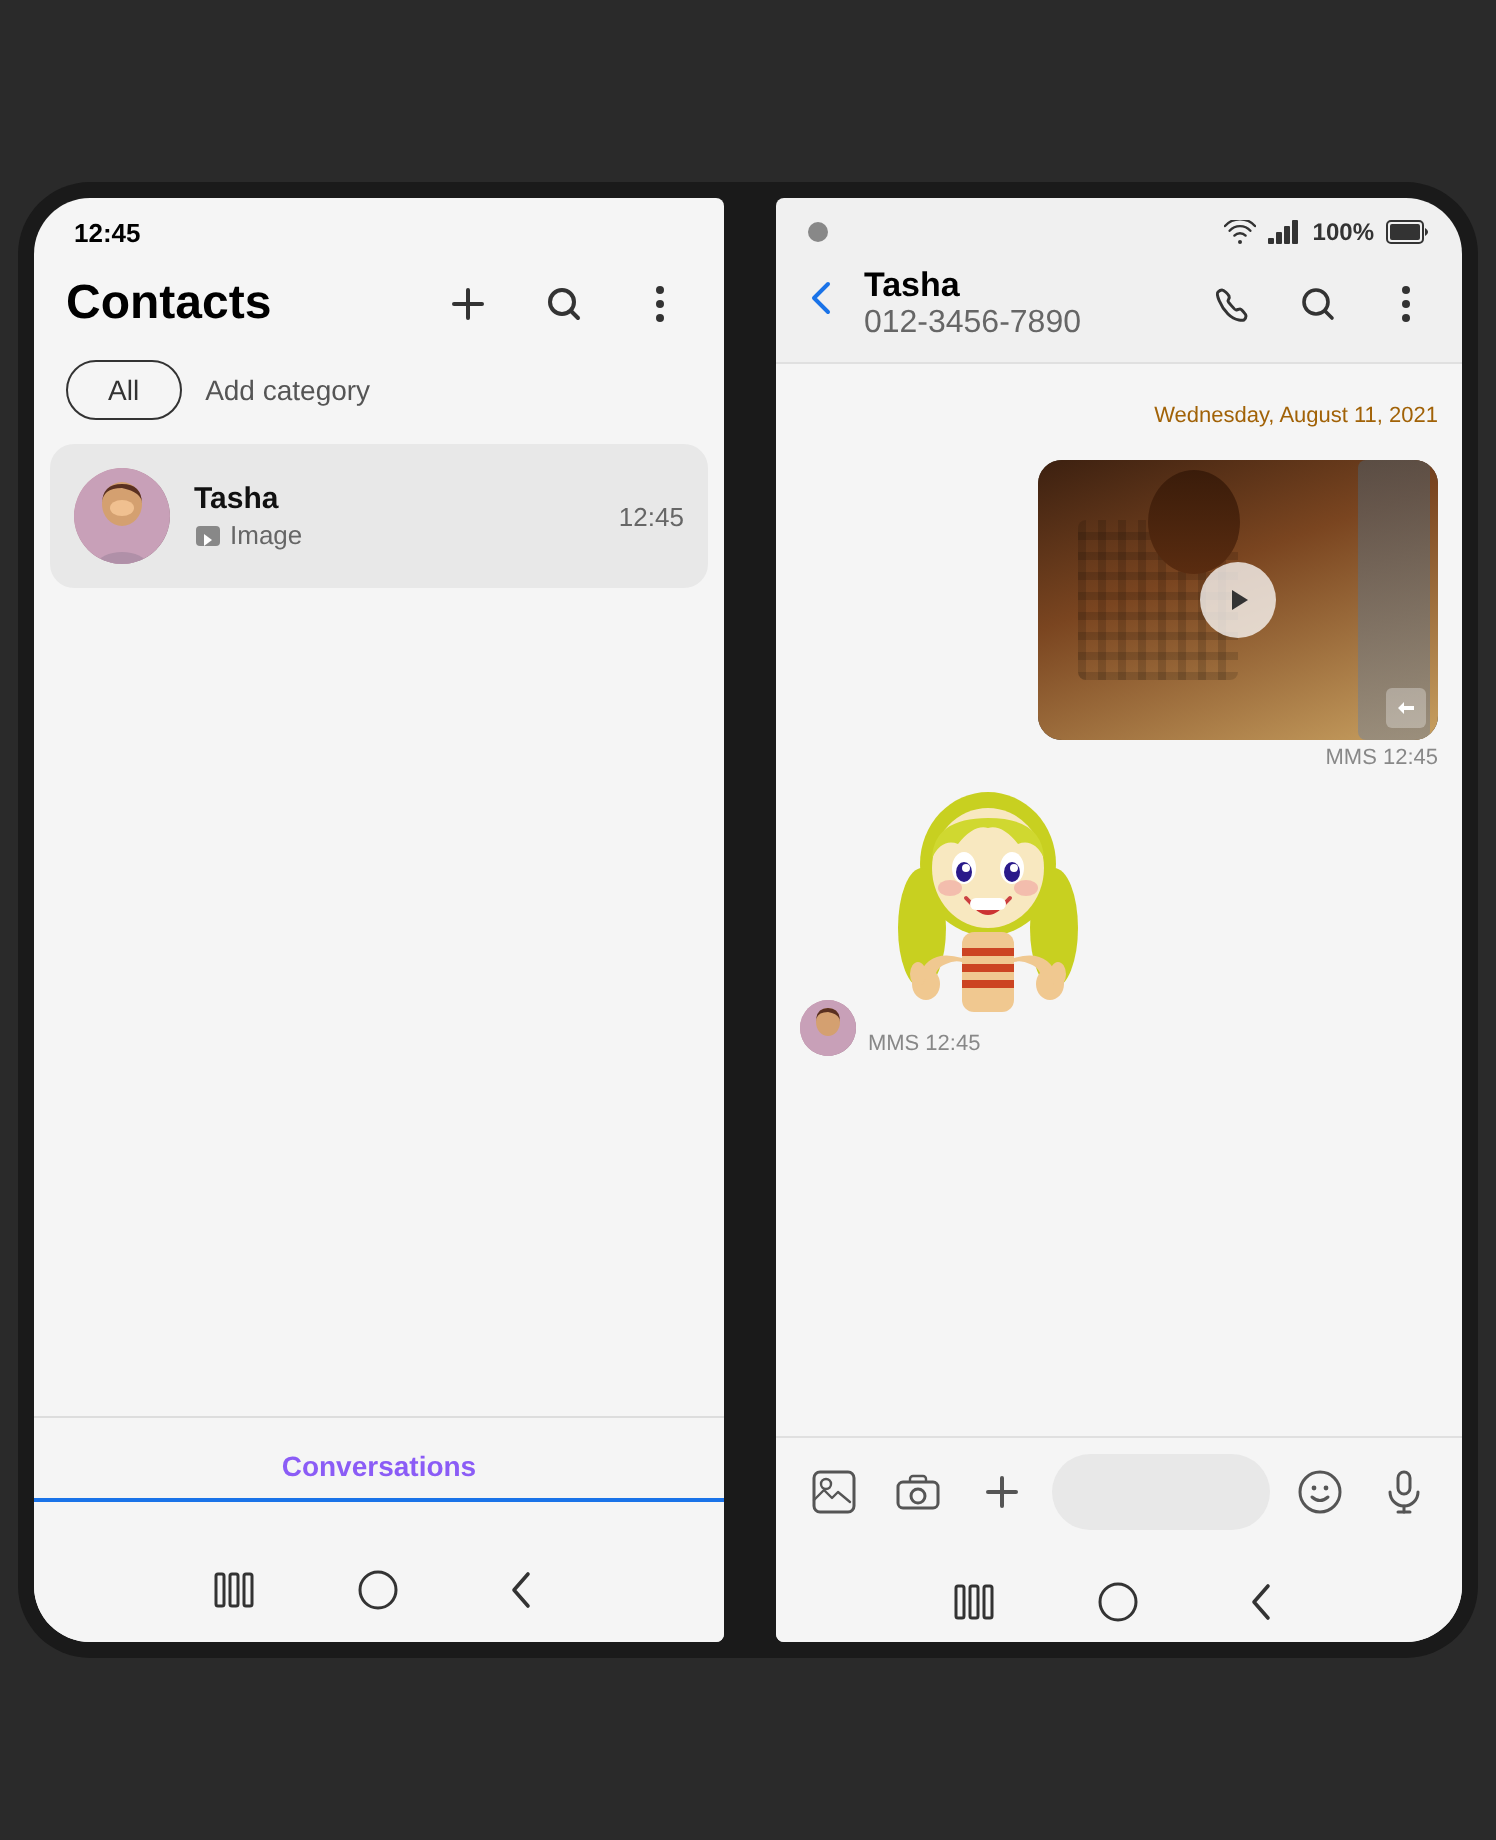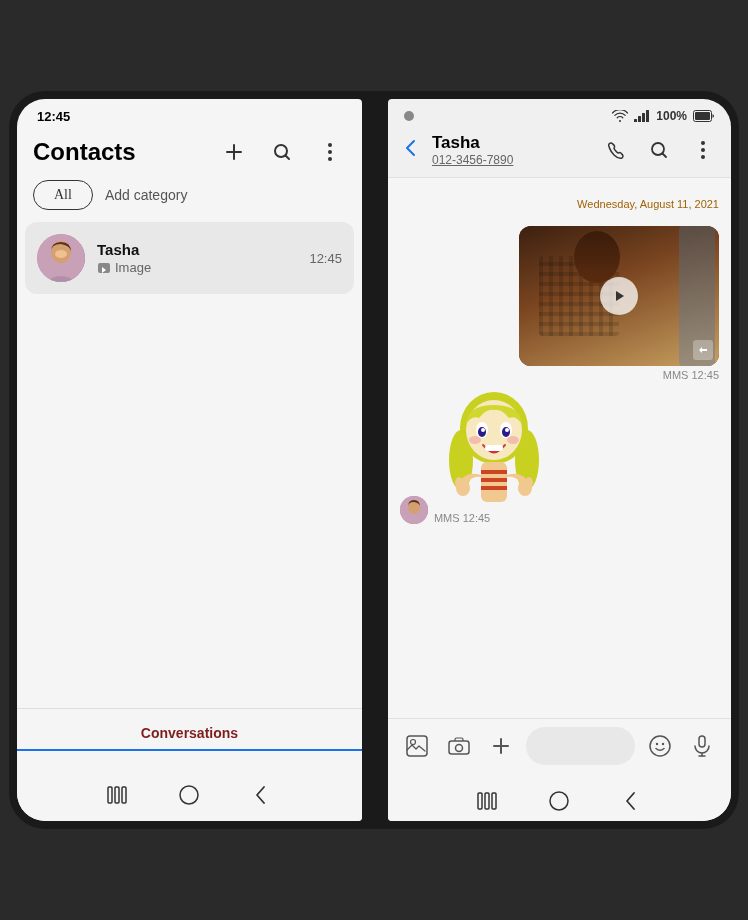--- a/index.html
+++ b/index.html
@@ -99,21 +99,20 @@
 
     .tab-all {
       border: 1.5px solid #333;
       border-radius: 20px;
       padding: 6px 20px;
       font-size: 14px;
       font-weight: 500;
       color: #333;
       background: transparent;
       cursor: pointer;
-      font-family: Liberation Serif, serif;
     }
 
     .tab-add-category {
       font-size: 14px;
       color: #555;
       cursor: pointer;
     }
 
     
     .conversation-list {
@@ -191,21 +190,21 @@
     .nav-tab {
       flex: 1;
       text-align: center;
       padding: 8px;
       cursor: pointer;
       font-size: 14px;
       color: #666;
     }
 
     .nav-tab.active {
-      color: #7f1d1d;
+      color: #8b5cf6;
       font-weight: 600;
       border-bottom: 2px solid #1a73e8;
     }
 
     
     .system-nav {
       display: flex;
       justify-content: center;
       align-items: center;
       gap: 40px;
@@ -260,23 +259,22 @@
       flex: 1;
     }
 
     .chat-contact-name {
       font-size: 17px;
       font-weight: 700;
       color: #000;
     }
 
     .chat-contact-number {
-      font-size: 12px;
+      font-size: 16px;
       color: #666;
-      text-decoration: underline;
     }
 
     .chat-header-icons {
       display: flex;
       gap: 12px;
       align-items: center;
     }
 
     
     .chat-messages {

